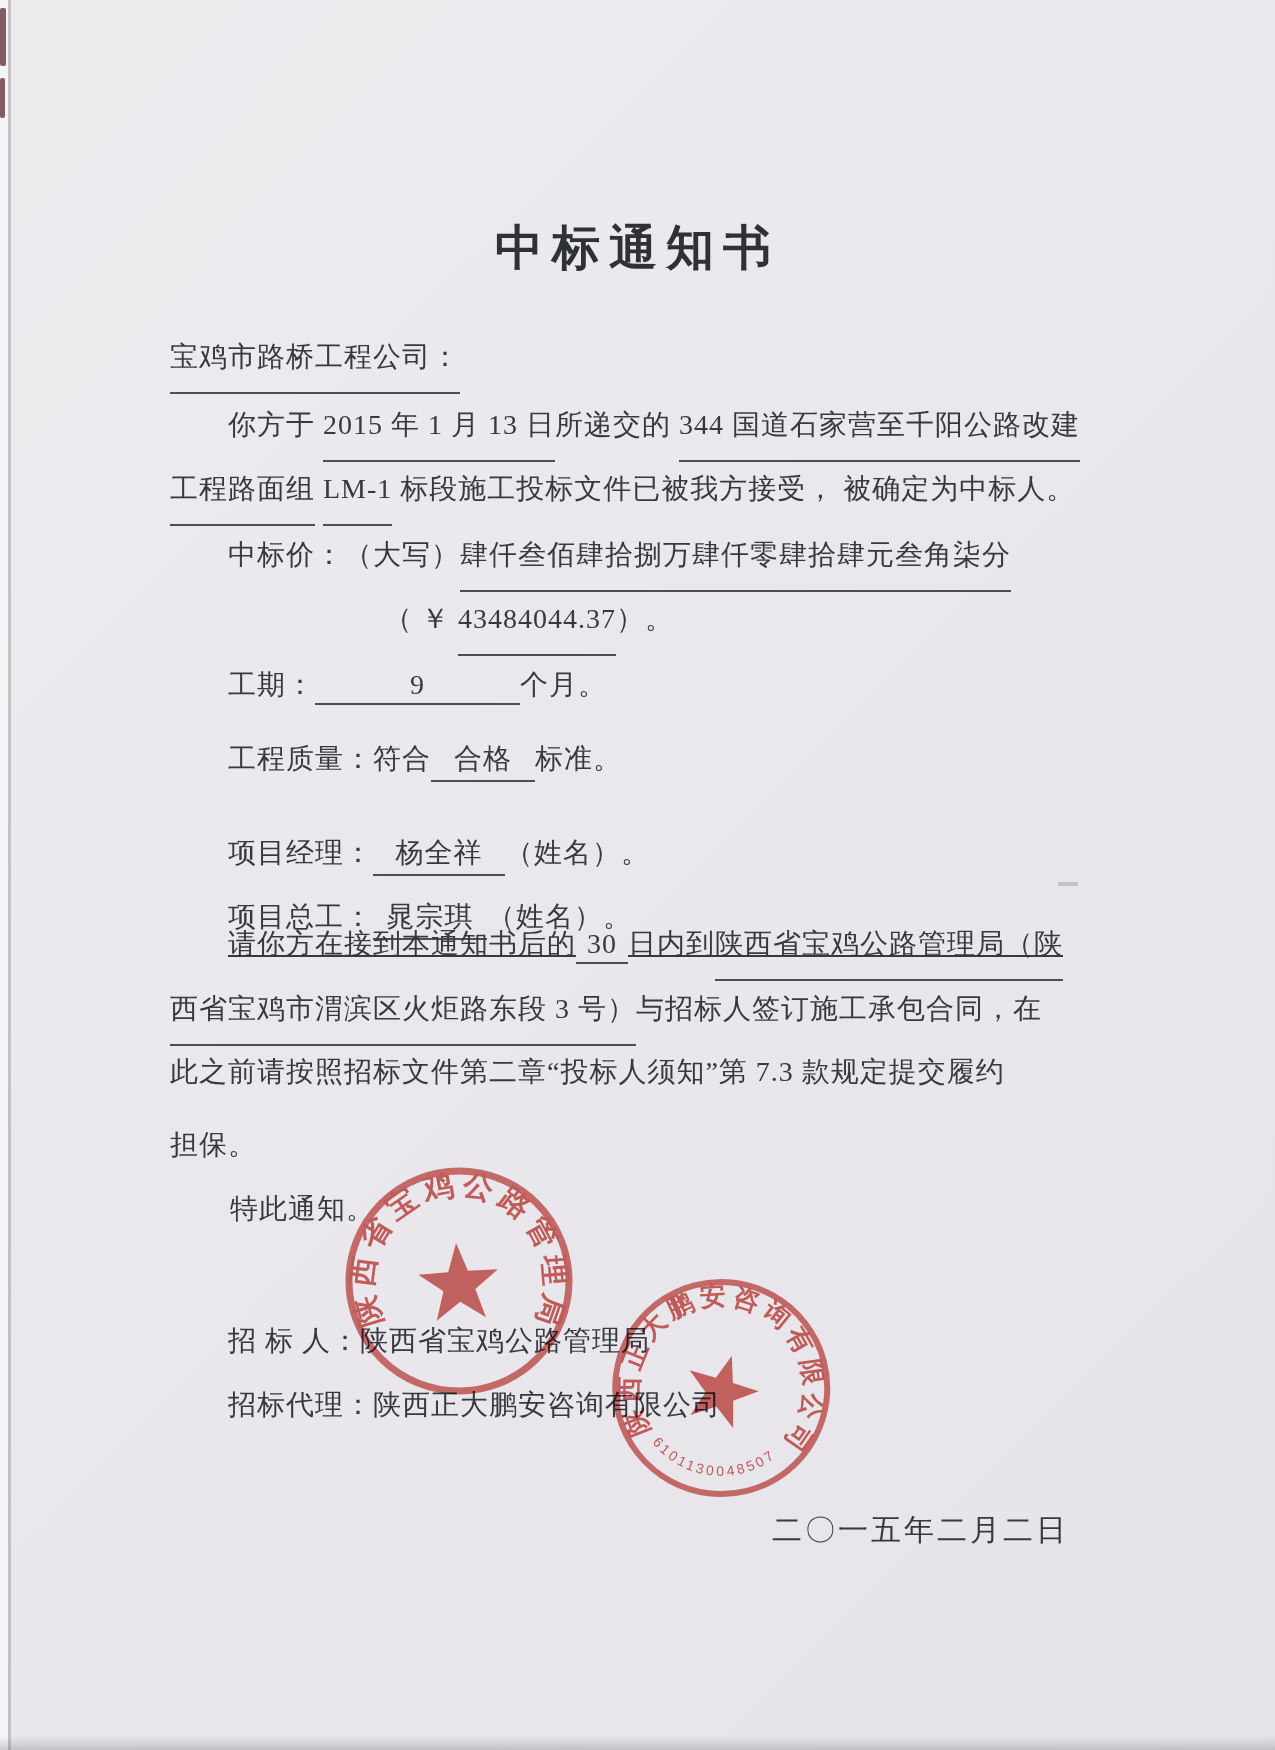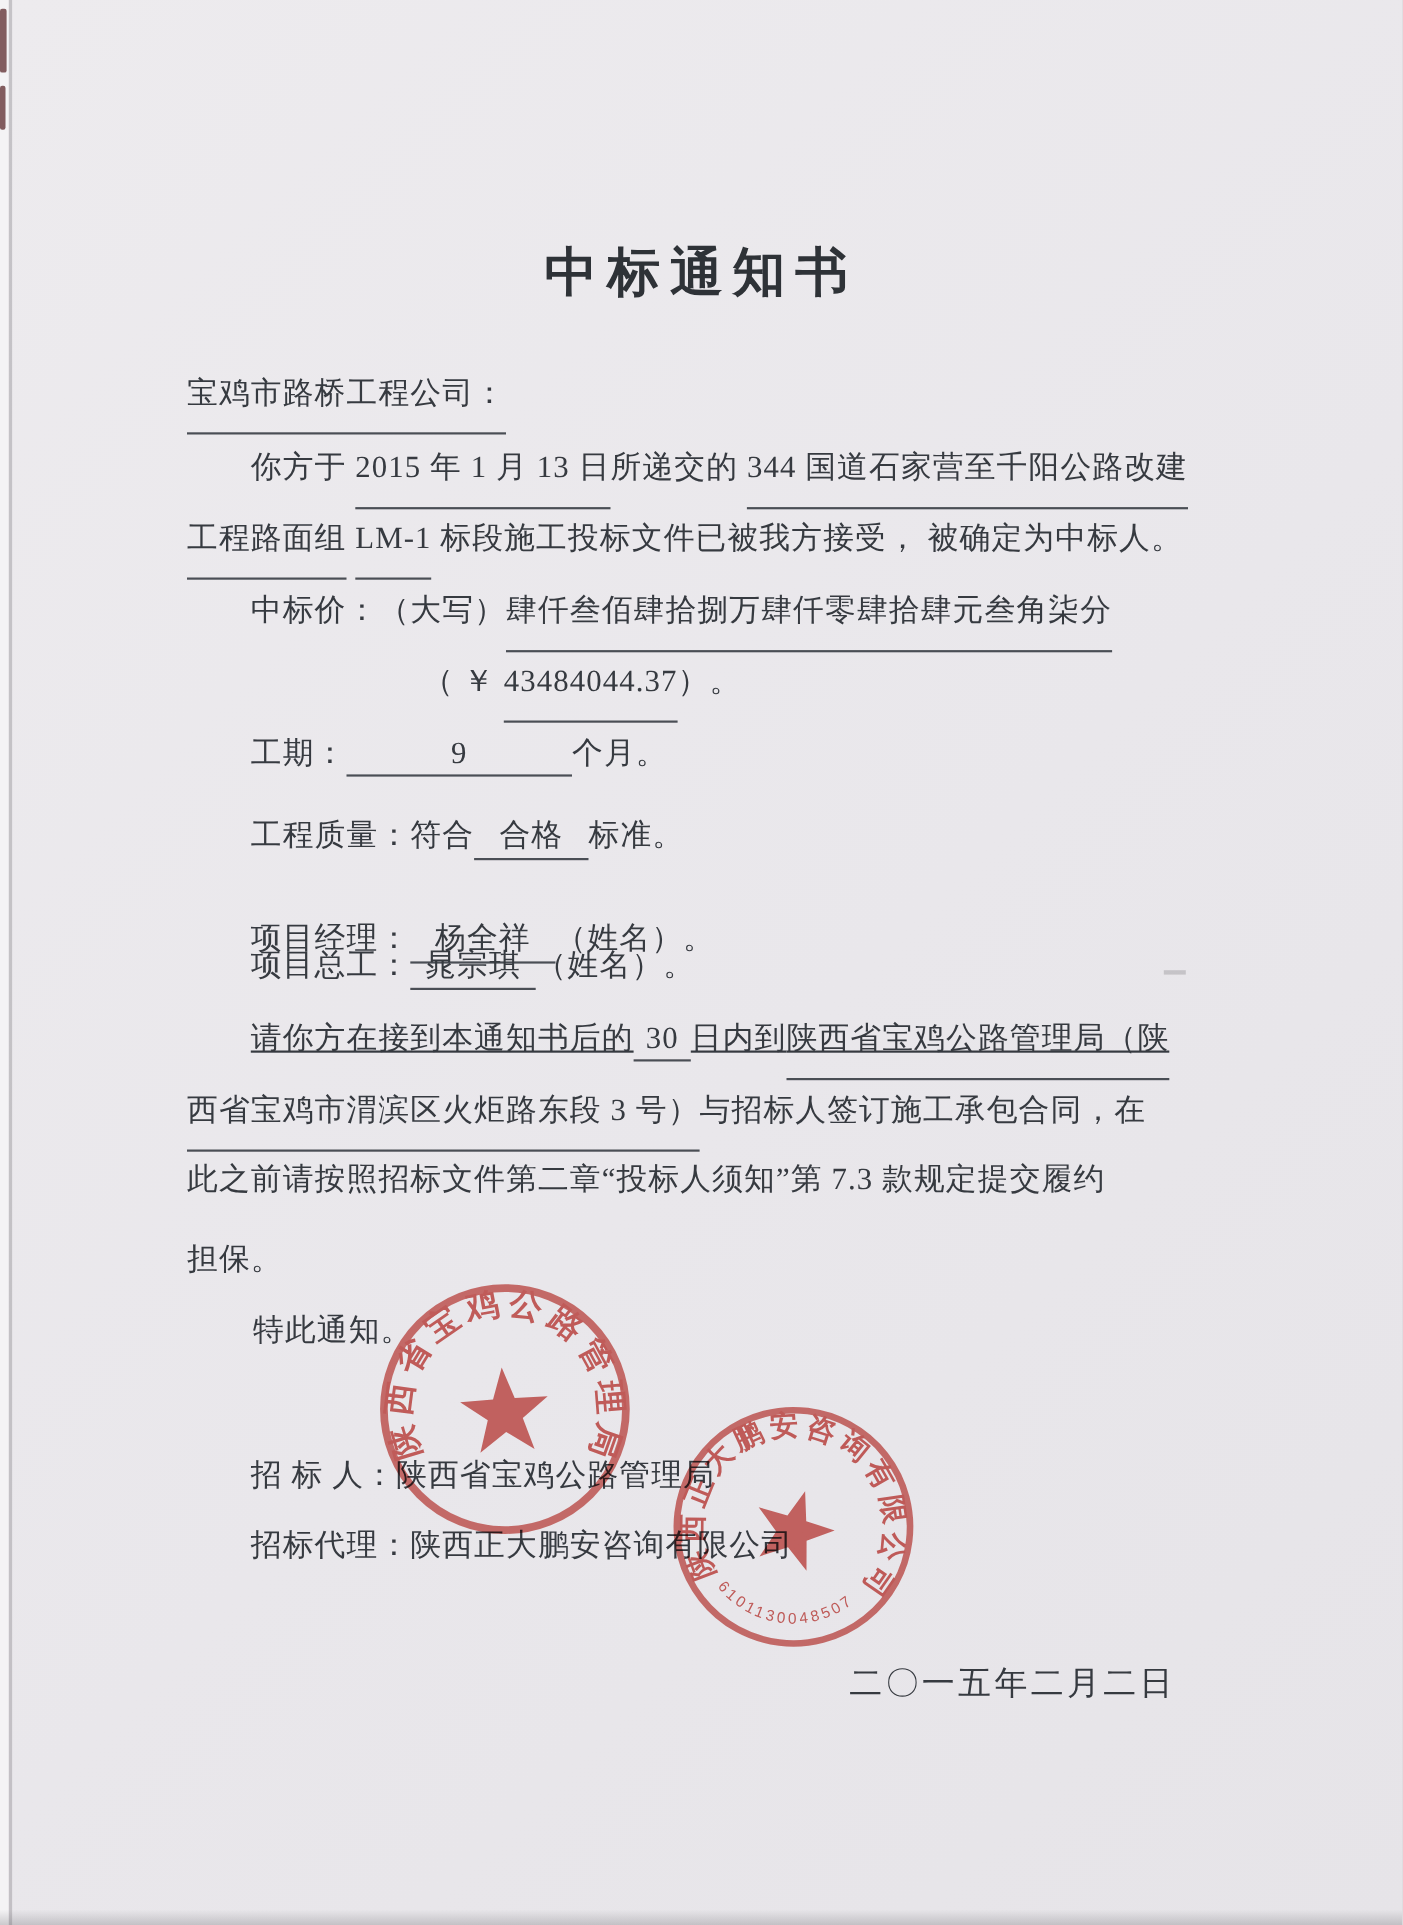--- a/index.html
+++ b/index.html
@@ -75,21 +75,21 @@
   </div>
 
   <div class="line" style="top:730px;left:228px;">
     <span>工程质量：符合</span><span class="blank" style="width:104px;margin-top:10px;">合格</span><span>标准。</span>
   </div>
 
   <div class="line" style="top:795px;left:228px;">
     <span>项目经理：</span><span class="blank" style="width:132px;margin-top:39px;">杨全祥</span><span>（姓名）。</span>
   </div>
 
-  <div class="line" style="top:858px;left:228px;">
+  <div class="line" style="top:898px;left:228px;">
     <span>项目总工：</span><span class="blank" style="width:114px;">晁宗琪</span><span>（姓名）。</span>
   </div>
 
   <div class="line" style="top:925px;left:228px;text-decoration:underline;">
     <span>请你方在接到本通知书后的</span><span class="blank" style="width:52px;">30</span><span>日内到</span><span class="u">陕西省宝鸡公路管理局（陕</span>
   </div>
   <div class="line" style="top:990px;left:170px;">
     <span class="u">西省宝鸡市渭滨区火炬路东段 3 号）</span><span>与招标人签订施工承包合同，在</span>
   </div>
   <div class="line" style="top:1053px;left:170px;">此之前请按照招标文件第二章“投标人须知”第 7.3 款规定提交履约</div>

